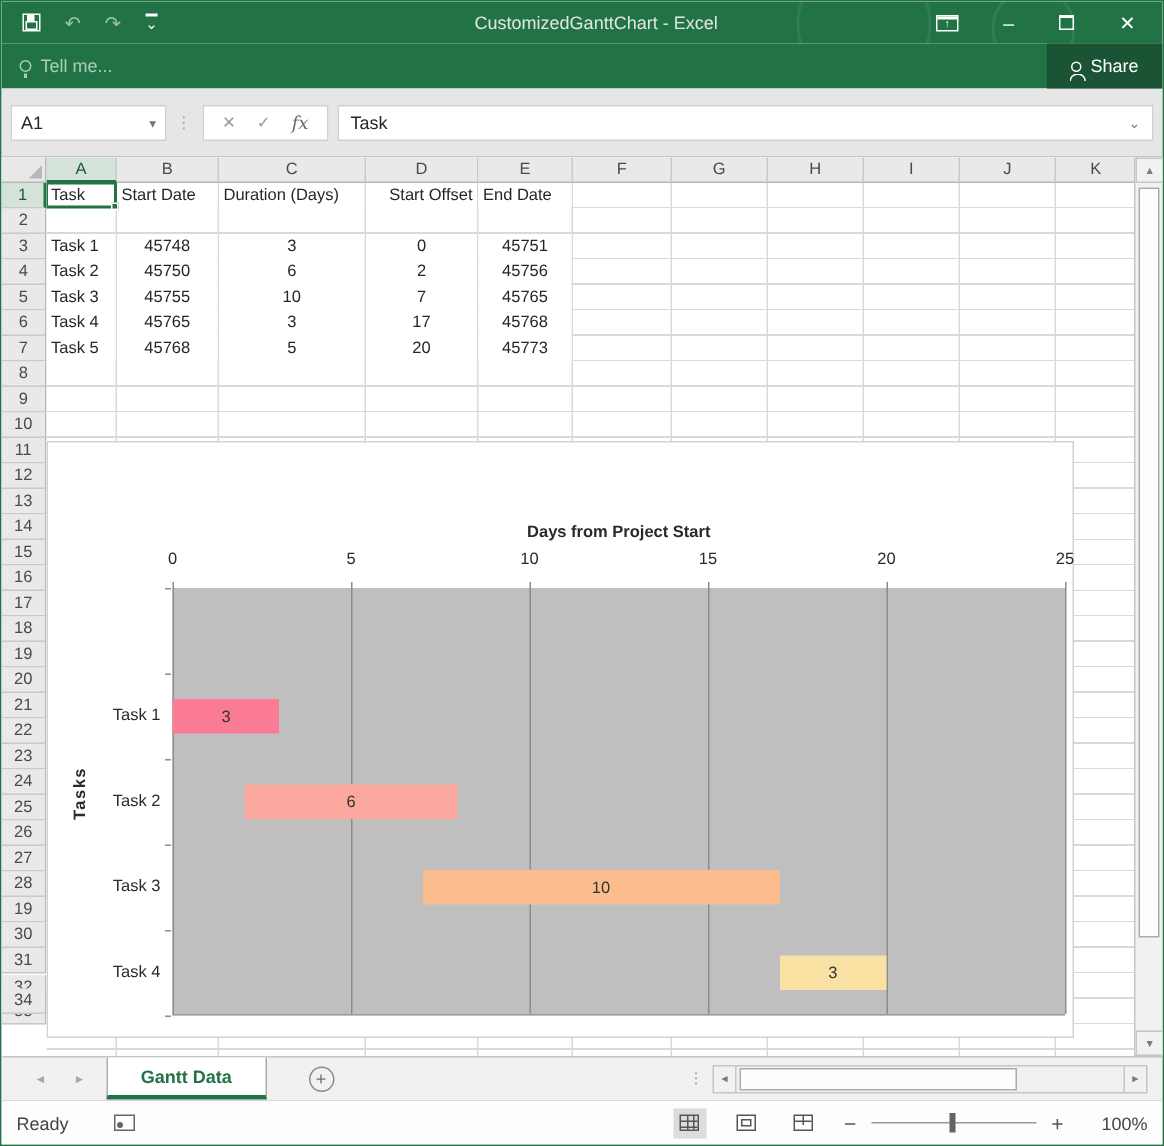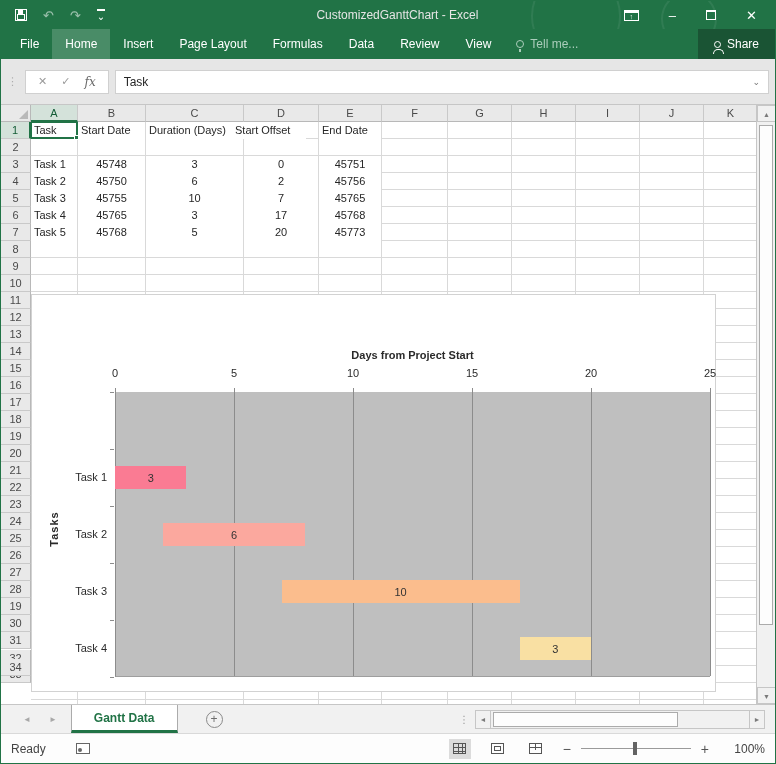--- a/index.html
+++ b/index.html
@@ -132,41 +132,35 @@
     <div class="tb-title">CustomizedGanttChart - Excel</div>
     <div class="tb-right">
       <div class="icon-ribbondisp">↑</div>
       <span class="wbtn">–</span>
       <div class="icon-max"></div>
       <span class="wbtn">✕</span>
     </div>
   </div>
 
   <div class="tabrow">
-    <div id="ribbon-tabs" style="display:flex;align-items:stretch;padding-left:6px;">
-        <div class="rtab">File</div>
-        <div class="rtab active">Home</div>
-        <div class="rtab">Insert</div>
-        <div class="rtab">Page Layout</div>
-        <div class="rtab">Formulas</div>
-        <div class="rtab">Data</div>
-        <div class="rtab">Review</div>
-        <div class="rtab">View</div>
-      </div>
     <div class="tellme">
       <div class="bulb"></div>
       <span>Tell me...</span>
     </div>
     <div class="share">
       <div class="person"></div>
       <span>Share</span>
     </div>
   </div>
 
   <div class="fbar">
+    <div class="namebox">
+      <span class="nb-val">A1</span>
+      <span class="nb-chev">▾</span>
+    </div>
     <span class="fdots">⋮</span>
     <div class="fbtns">
       <span>✕</span>
       <span>✓</span>
       <span class="fx">fx</span>
     </div>
     <div class="finput">
       <span class="ftext">Task</span>
       <span class="f-chev">⌄</span>
     </div>
@@ -269,21 +263,21 @@
           <div class="cat" style="left: 13px; top: 232.5px;">Task 2</div>
           <div class="bar" style="left: 130.6px; top: 228px; width: 142.8px; background: rgb(251, 168, 158);">6</div>
           <div class="cat" style="left: 13px; top: 289.5px;">Task 3</div>
           <div class="bar" style="left: 249.6px; top: 285px; width: 238px; background: rgb(251, 189, 141);">10</div>
           <div class="cat" style="left: 13px; top: 346.5px;">Task 4</div>
           <div class="bar" style="left: 487.6px; top: 342px; width: 71.4px; background: rgb(249, 224, 163);">3</div>
         </div>
     <div class="cell" style="left: 0px; width: 46px; top: 0px;">Task</div>
         <div class="cell" style="left: 47px; width: 67px; top: 0px;">Start Date</div>
         <div class="cell" style="left: 115px; width: 97px; top: 0px;">Duration (Days)</div>
-        <div class="cell" style="left: 201px; width: 74px; top: 0px;">Start Offset</div>
+        <div class="cell" style="left: 213px; width: 74px; top: 0px; text-align: right;">Start Offset</div>
         <div class="cell" style="left: 288px; width: 62px; top: 0px;">End Date</div>
         <div class="cell" style="left: 0px; width: 46px; top: 34px;">Task 1</div>
         <div class="cell num" style="left: 47px; width: 67px; top: 34px;">45748</div>
         <div class="cell num" style="left: 115px; width: 97px; top: 34px;">3</div>
         <div class="cell num" style="left: 213px; width: 74px; top: 34px;">0</div>
         <div class="cell num" style="left: 288px; width: 62px; top: 34px;">45751</div>
         <div class="cell" style="left: 0px; width: 46px; top: 51px;">Task 2</div>
         <div class="cell num" style="left: 47px; width: 67px; top: 51px;">45750</div>
         <div class="cell num" style="left: 115px; width: 97px; top: 51px;">6</div>
         <div class="cell num" style="left: 213px; width: 74px; top: 51px;">2</div>

